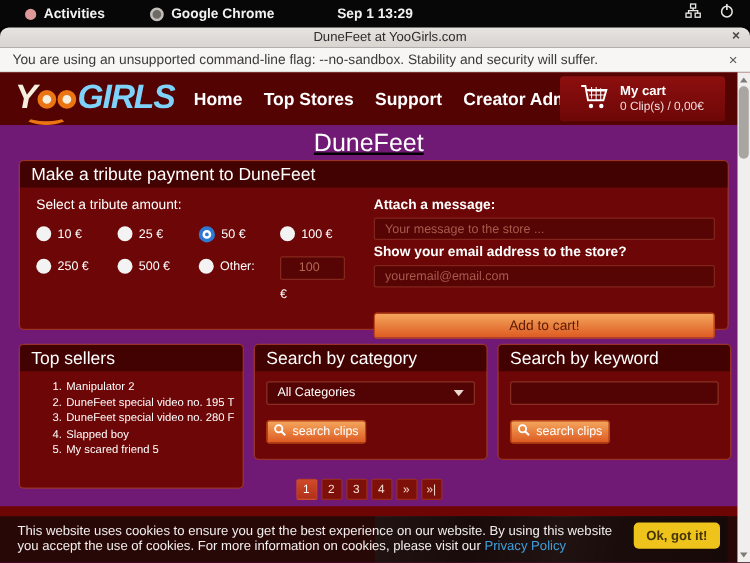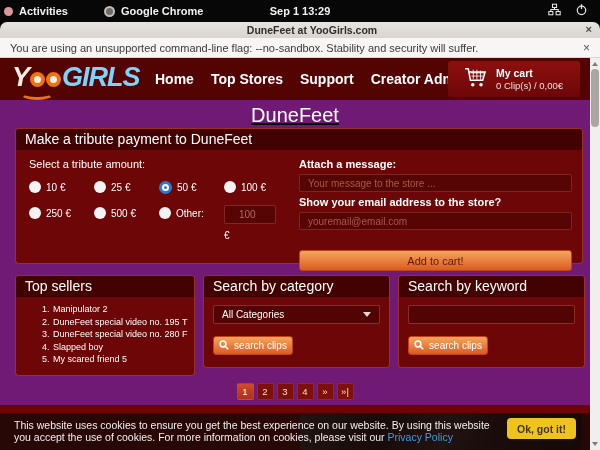--- a/index.html
+++ b/index.html
@@ -3,33 +3,33 @@
 <meta charset="utf-8">
 <style>
   * { margin:0; padding:0; box-sizing:border-box; }
   html,body { width:600px; height:450px; overflow:hidden; background:#000;
               font-family:"Liberation Sans", sans-serif; }
   .screen { position:relative; width:600px; height:450px; background:#000; }
 
   
   .topbar { position:absolute; top:0; left:0; width:600px; height:22px;
             background:#070707; color:#efefef; display:flex; align-items:center; }
-  .topbar .left { display:flex; align-items:center; gap:7px; padding-left:4px; }
+  .topbar .left { display:flex; align-items:center; gap:7px; padding-left:20px; }
   .tb-item { display:flex; align-items:center; gap:6px; font-size:11px; font-weight:bold; color:#f2f2f2; }
   .act-dot { width:9px; height:9px; border-radius:50%; background:#d99; }
   .chrome-dot { width:11px; height:11px; border-radius:50%; background:#6e6b67; border:2px solid #c2bfba; }
   .tb-spacer { width:22px; }
   .topbar .clock { position:absolute; left:0; right:0; text-align:center; font-size:11px; font-weight:bold; color:#f2f2f2; pointer-events:none; }
   .topbar .right { margin-left:auto; display:flex; align-items:center; gap:14px; padding-right:12px; }
 
   
   .titlebar { position:absolute; top:22px; left:0; width:600px; height:16px;
               background:linear-gradient(#e6e4e0,#d8d5d1); border-radius:7px 7px 0 0;
               display:flex; align-items:center; justify-content:center; }
-  .titlebar .title { font-size:10.5px; font-weight:bold; color:#2e2c29;padding-left:24px; }
+  .titlebar .title { font-size:10.5px; font-weight:normal; color:#2e2c29;padding-left:24px; }
   .titlebar .close { position:absolute; right:8px; top:1px; font-size:11px; font-weight:bold; color:#4a4843; cursor:default; }
 
   
   .warnbar { position:absolute; top:38px; left:0; width:600px; height:20px;
              background:#f7f6f4; border-bottom:1px solid #d9d6d2;
              display:flex; align-items:center; }
   .warnbar .msg { font-size:11px; color:#3c3a37; padding-left:10px; }
   .warnbar .close { margin-left:auto; padding-right:10px; font-size:12px; color:#555; }
 
   
@@ -91,21 +91,21 @@
   .txt-input { width:100%; height:18px; background:#570404; border:1px solid rgba(170,70,50,.5);
                border-radius:2px; color:#e8c6ba; font-size:10px; padding-left:8px; outline:none;
                margin:4px 0 4px 0; display:block; }
   .txt-input::placeholder { color:#a85a4c; }
   .btn-orange { display:flex; align-items:center; justify-content:center; gap:5px;
                 background:linear-gradient(#f4a65d,#dd5a21); border:1px solid #bb4518; border-radius:3px;
                 cursor:pointer; }
   .add-btn { width:100%; height:21px; margin-top:20px; color:#5e1a02; font-size:11px; }
 
   
-  .p-sellers { left:15px;  top:175px; width:180px; height:101px; }
+  .p-sellers { left:15px;  top:175px; width:180px; height:116px; }
   .p-cat     { left:203px; top:175px; width:187px; height:93px; }
   .p-key     { left:398px; top:175px; width:187px; height:93px; }
   .sellers-list { margin:6px 0 0 36px; color:#fff; font-size:9px; line-height:12.5px; }
   .sellers-list li { padding-left:1px; }
   .cat-select { margin:8px 9px 0 9px; height:19px; background:#520303; border:1px solid rgba(190,90,70,.5);
                 border-radius:2px; display:flex; align-items:center; padding:0 8px; cursor:pointer; }
   .cat-select .val { color:#fff; font-size:10px; flex:1; }
   .caret { width:0; height:0; border-left:4px solid transparent; border-right:4px solid transparent;
            border-top:5px solid #e9d7d0; }
   .search-btn { margin:12px 0 0 9px; width:80px; height:19px; color:#fff; font-size:10px; }

